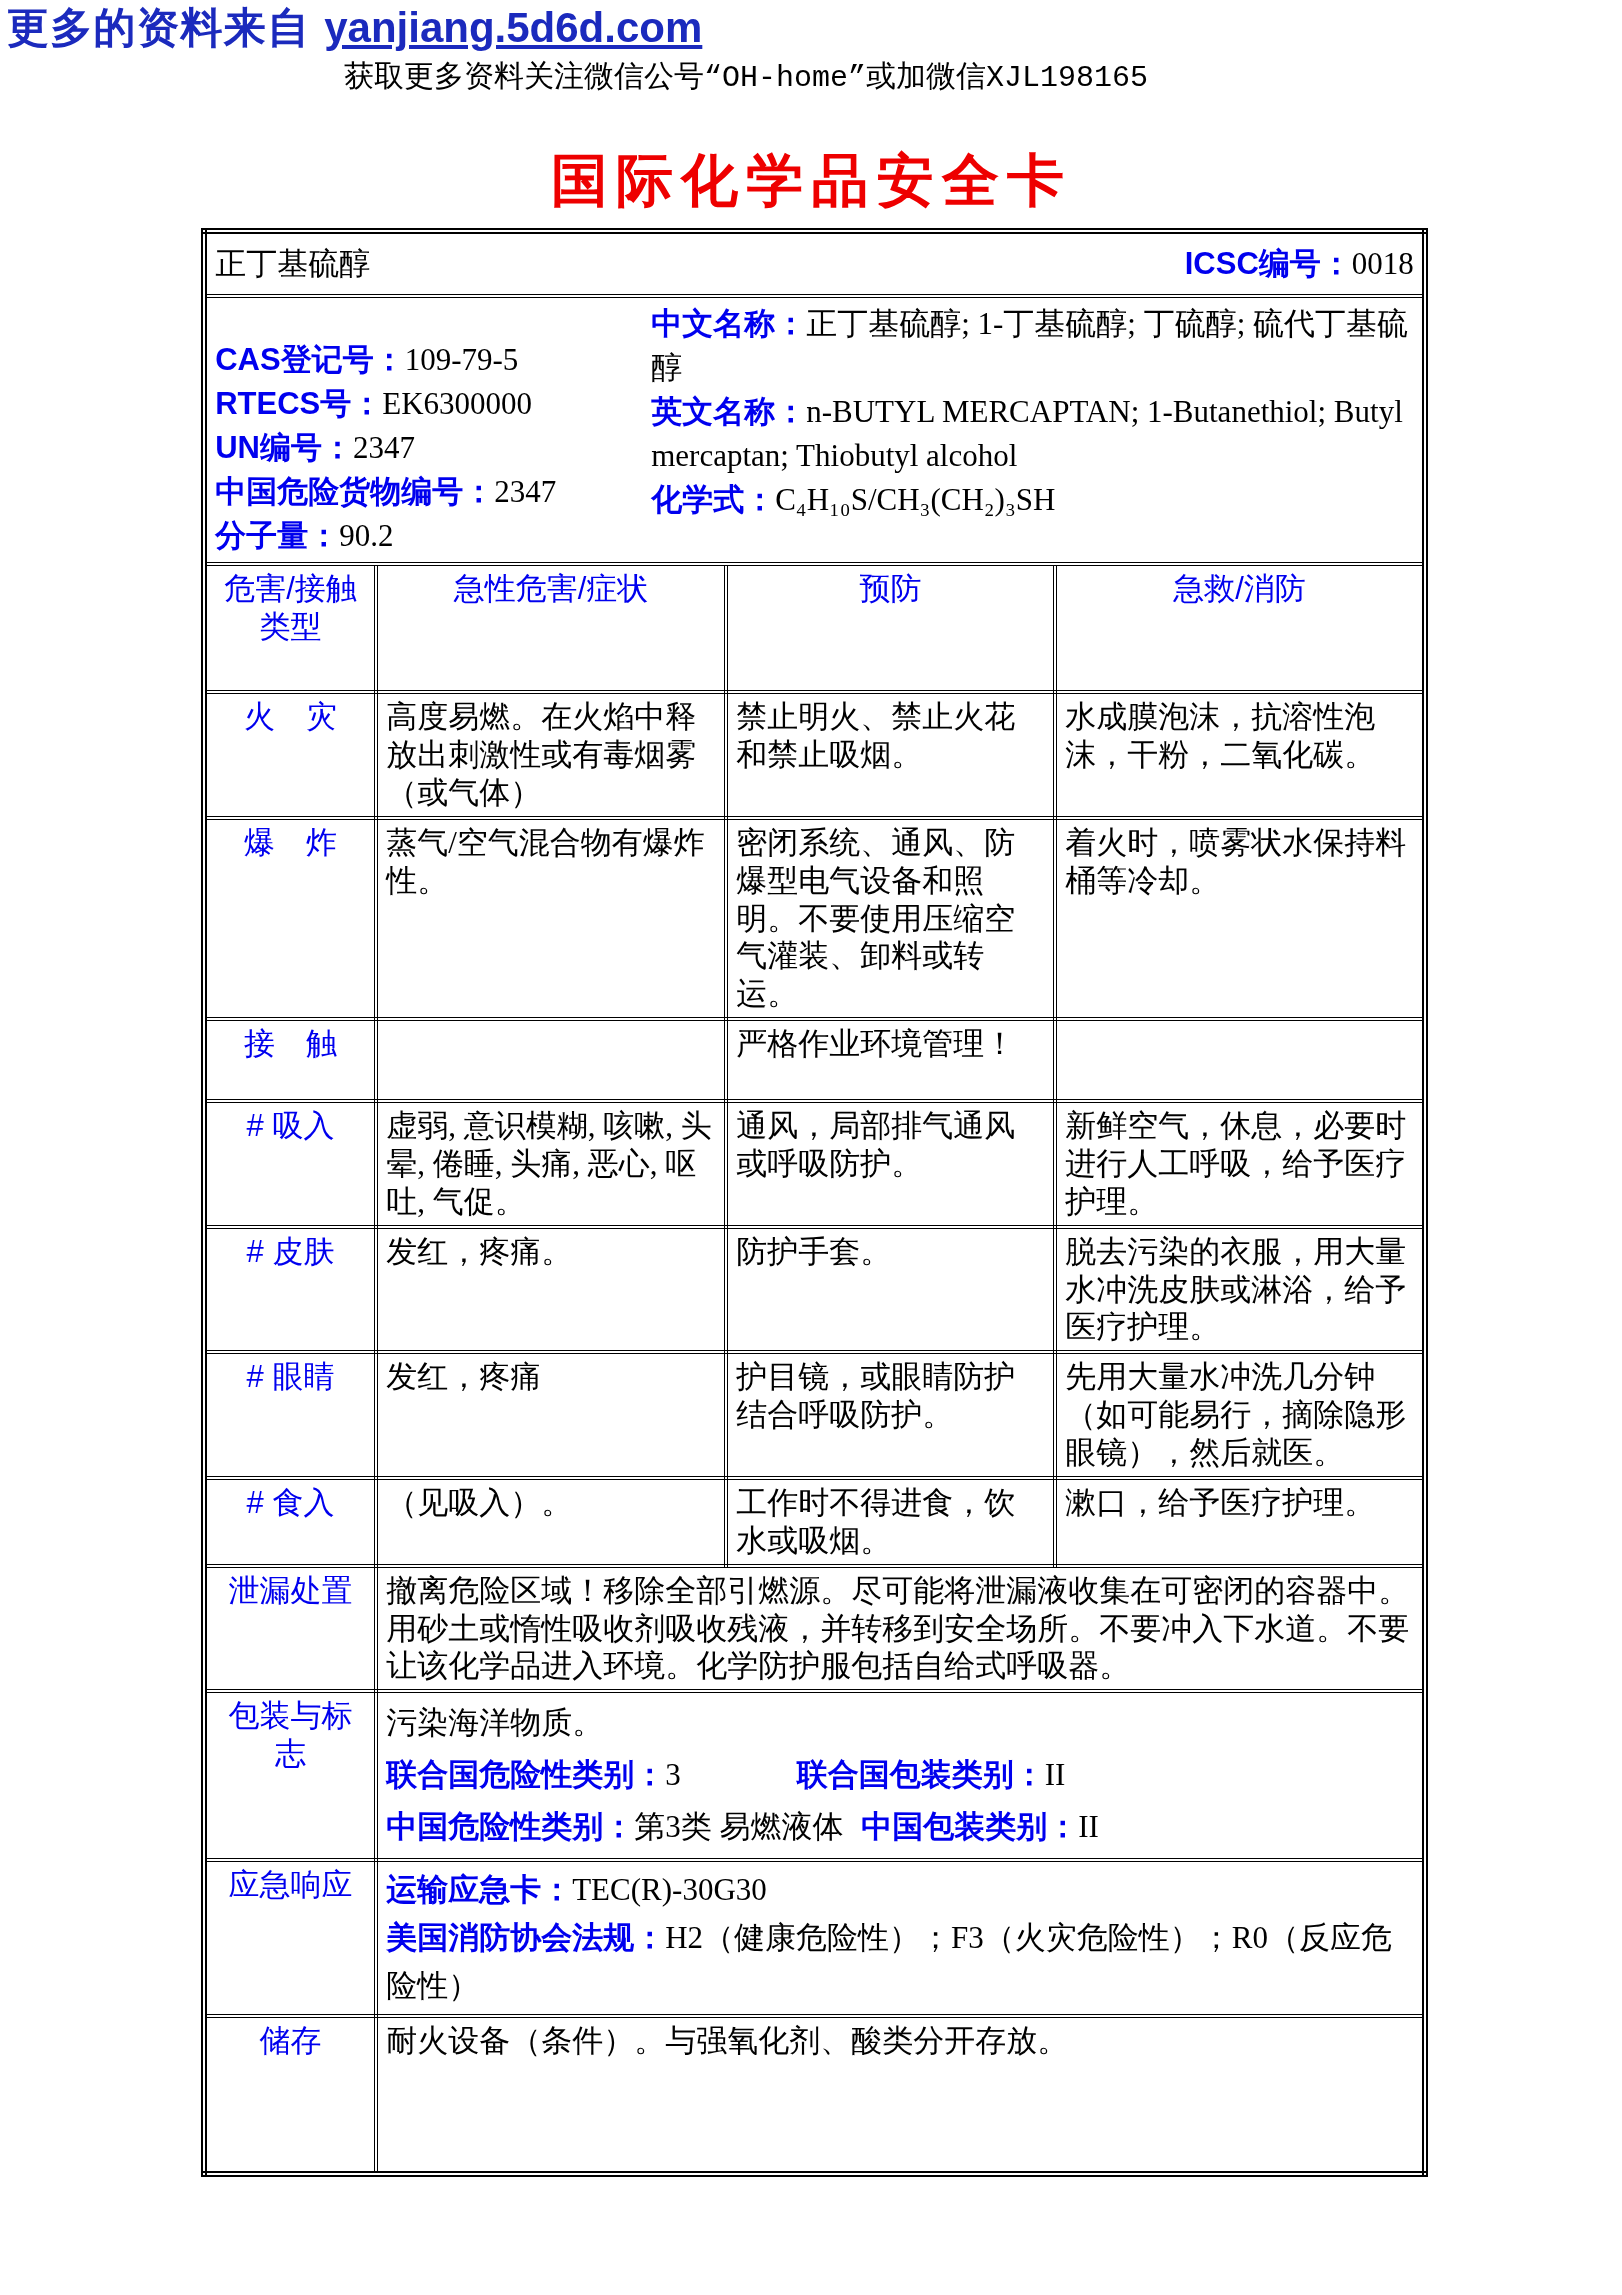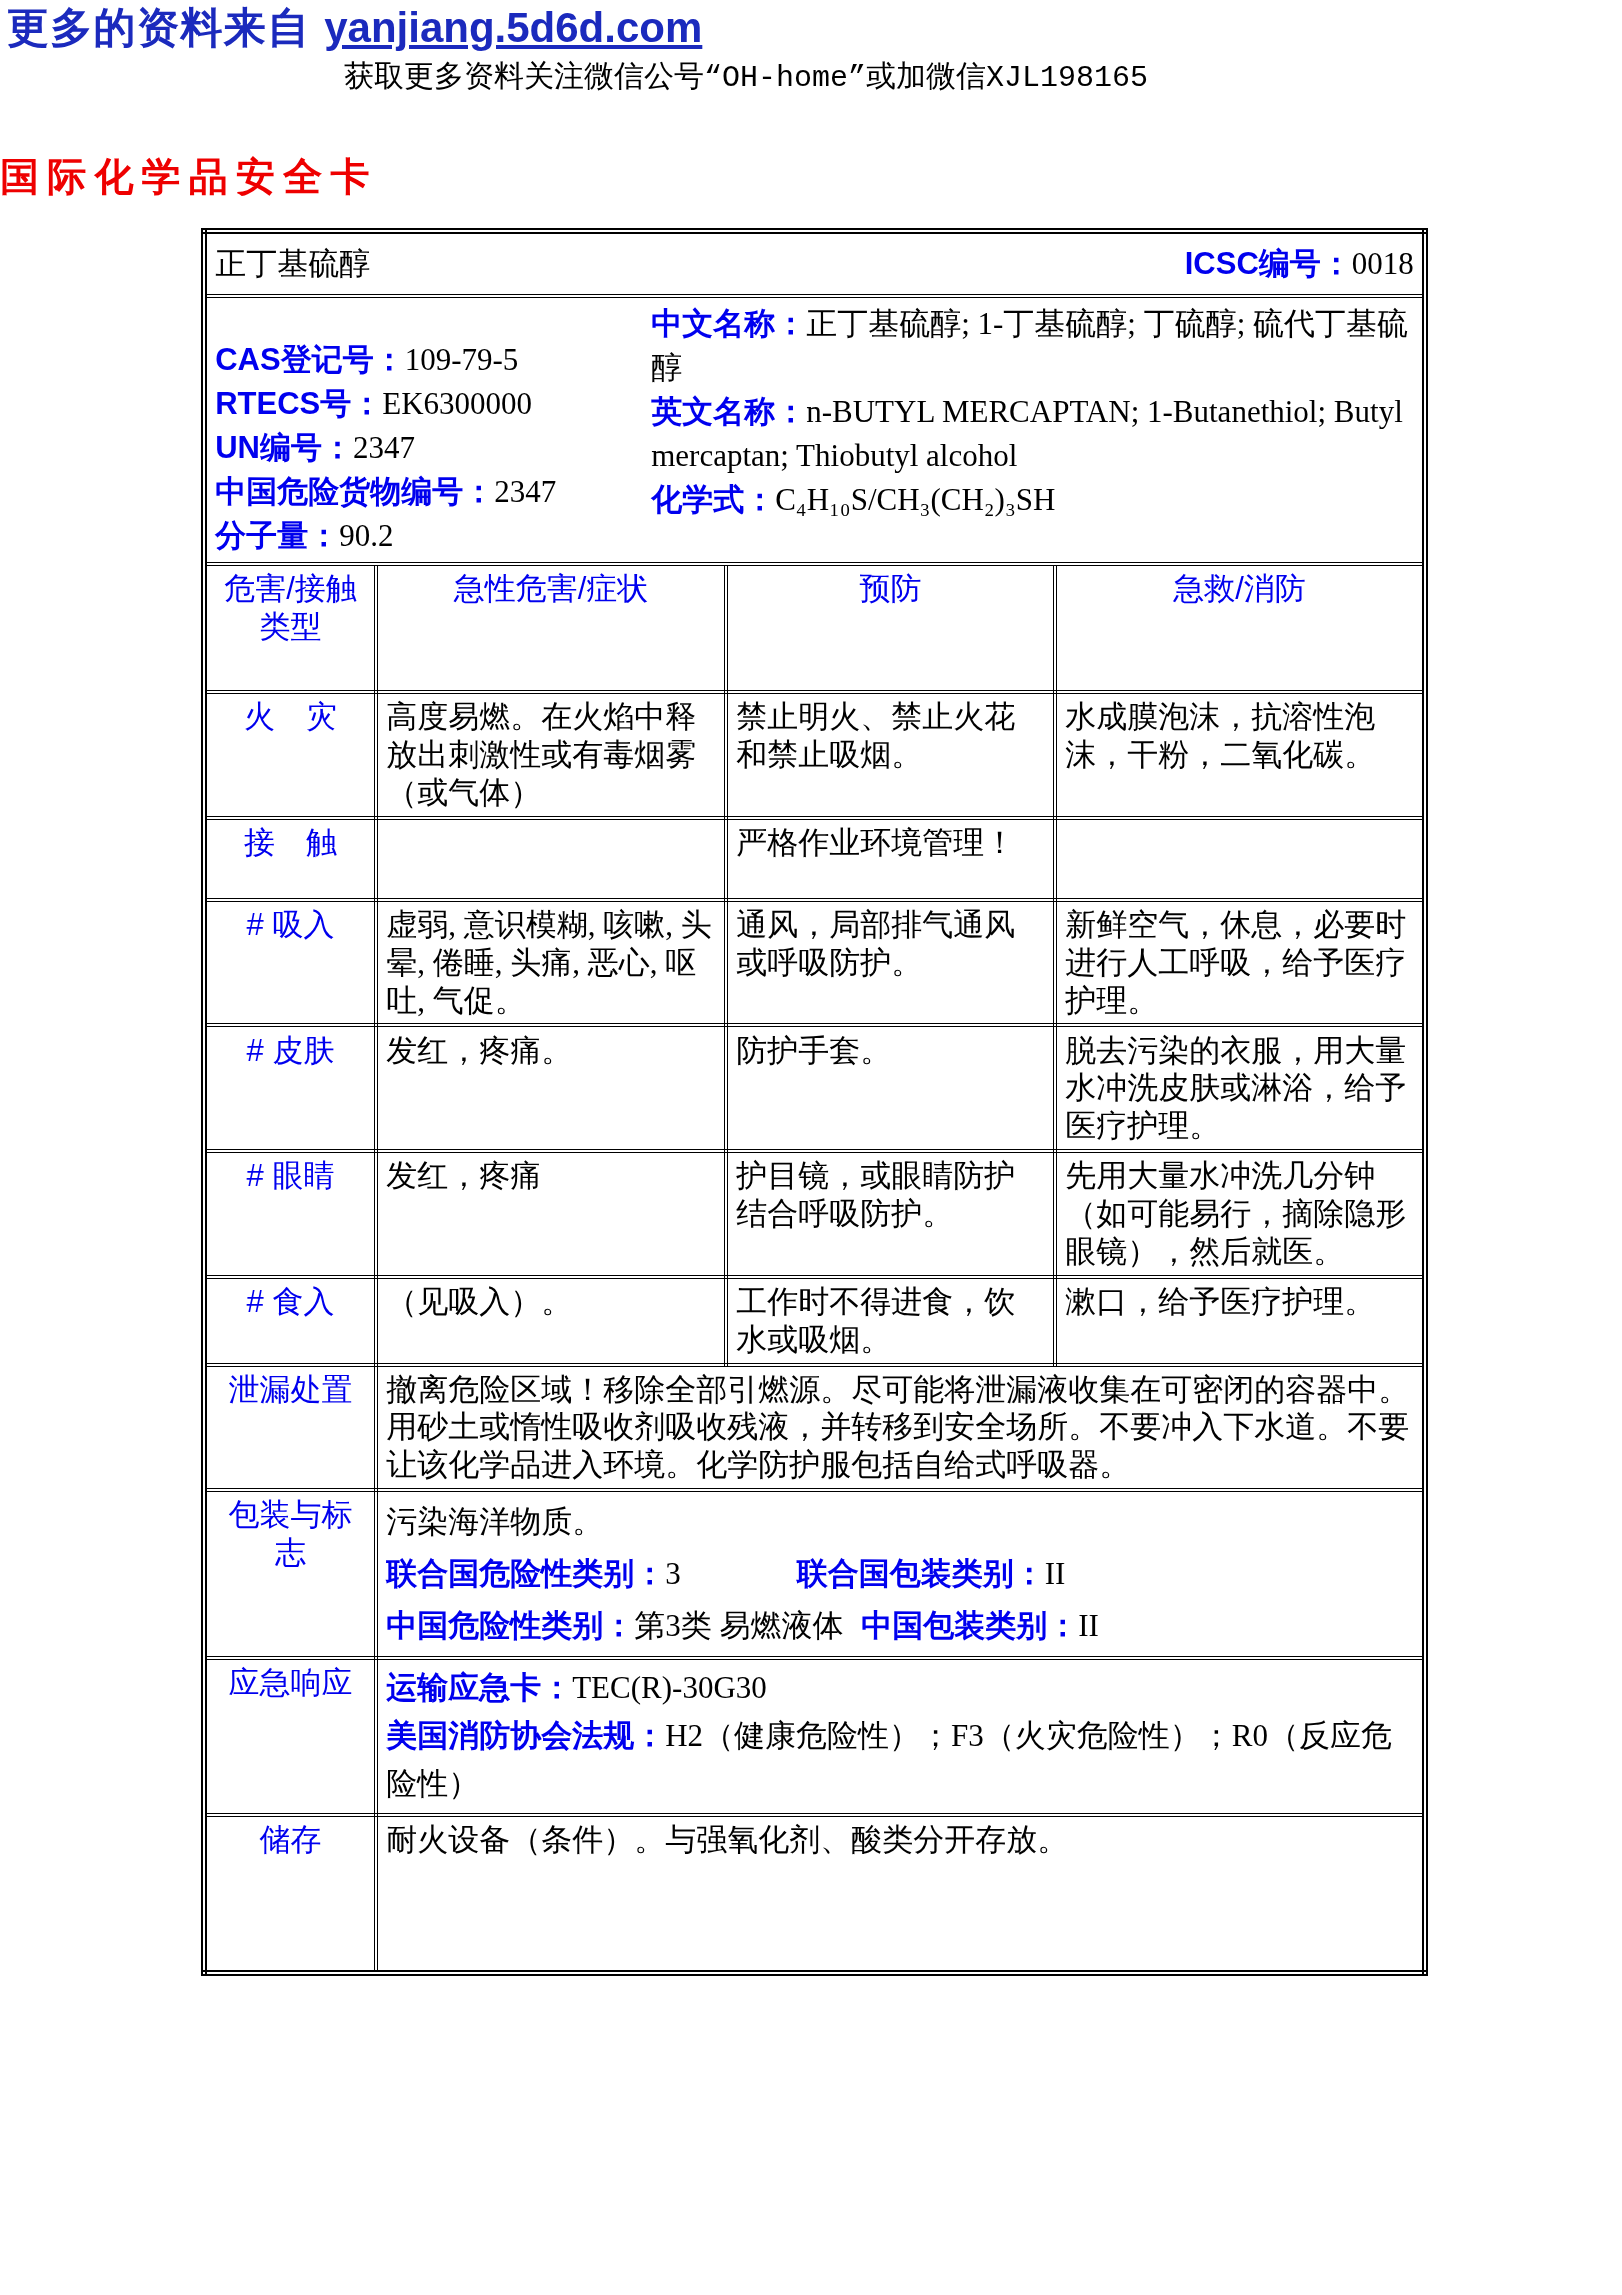--- a/index.html
+++ b/index.html
@@ -8,23 +8,23 @@
 
   .banner{position:absolute;left:6.8px;top:0px;
           font-family:"Liberation Sans","DejaVu Sans",sans-serif;
           font-weight:900;font-size:42px;color:#1B2ABD;letter-spacing:1.4px;white-space:nowrap;}
   .banner-link{text-decoration:underline;margin-left:13.6px;letter-spacing:0;text-align:right;}
 
   .subtitle{position:absolute;left:344px;top:56px;
             font-family:Liberation Mono, monospace;
             font-size:30px;color:#000;white-space:nowrap;}
 
-  .title{position:absolute;left:0;top:150px;width:100%;text-align:left;
+  .title{position:absolute;left:0;top:143px;width:100%;text-align:center;
          font-family:"DejaVu Serif","Liberation Serif",serif;
-         font-weight:bold;font-size:39px;color:#EE0000;letter-spacing:8.2px;}
+         font-weight:bold;font-size:57px;color:#EE0000;letter-spacing:8.2px;}
 
   table.card{position:absolute;left:201px;top:228px;width:1220px;
              border-collapse:collapse;table-layout:fixed;
              border:6.1px double #000;font-size:31px;line-height:1.22;}
   table.card td{border:4.1px double #000;vertical-align:top;padding:4.1px 8.2px;
                 word-break:break-word;overflow:hidden;}
 
   .lbl{color:#0000EE;font-family:"Liberation Sans","DejaVu Sans",sans-serif;font-weight:bold;}
   .val{color:#000;}
 
@@ -109,20 +109,26 @@
       <td class="head">预防</td>
       <td class="head">急救/消防</td>
     </tr>
 
     <tr class="hz-0">
       <td class="typ">火　灾</td>
       <td>高度易燃。在火焰中释放出刺激性或有毒烟雾（或气体）</td>
       <td>禁止明火、禁止火花和禁止吸烟。</td>
       <td>水成膜泡沫，抗溶性泡沫，干粉，二氧化碳。</td>
     </tr>
+    <tr class="hz-1">
+      <td class="typ">爆　炸</td>
+      <td>蒸气/空气混合物有爆炸性。</td>
+      <td>密闭系统、通风、防爆型电气设备和照明。不要使用压缩空气灌装、卸料或转运。</td>
+      <td>着火时，喷雾状水保持料桶等冷却。</td>
+    </tr>
     <tr class="hz-2">
       <td class="typ">接　触</td>
       <td></td>
       <td>严格作业环境管理！</td>
       <td></td>
     </tr>
     <tr class="hz-3">
       <td class="typ"># 吸入</td>
       <td>虚弱, 意识模糊, 咳嗽, 头晕, 倦睡, 头痛, 恶心, 呕吐, 气促。</td>
       <td>通风，局部排气通风或呼吸防护。</td>

